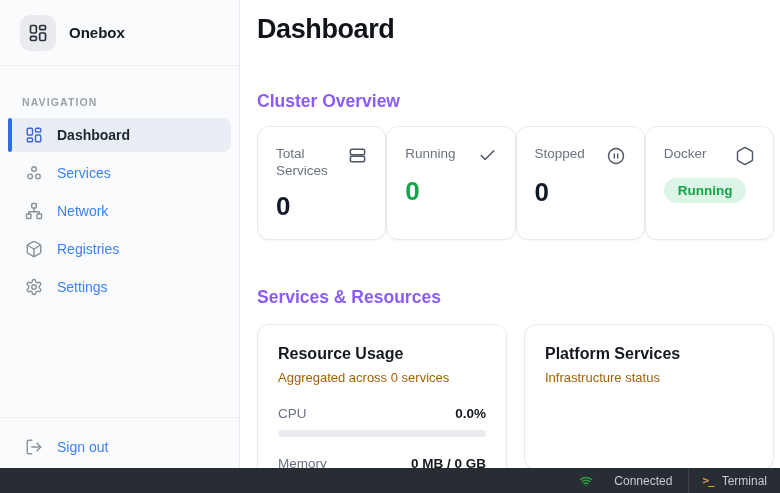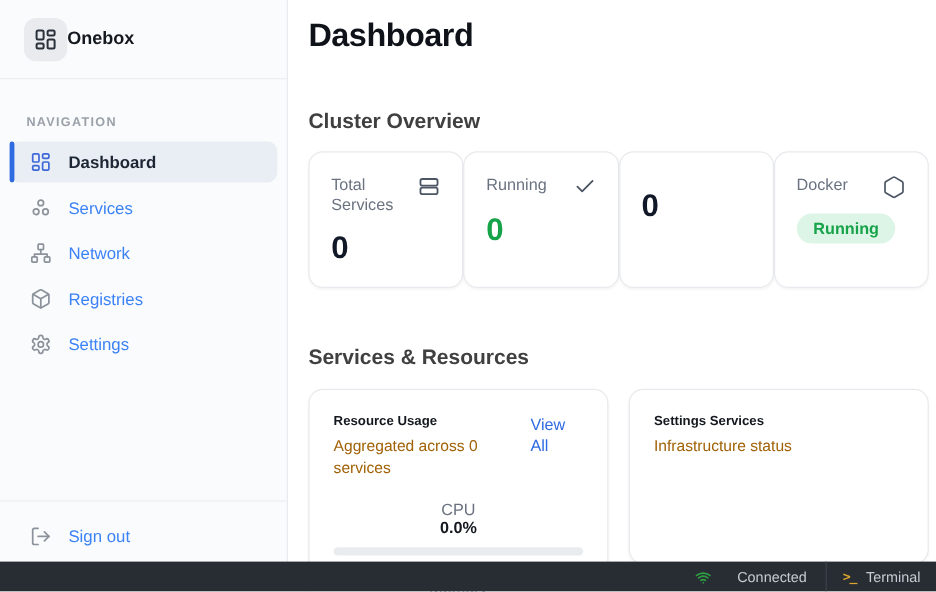--- a/index.html
+++ b/index.html
@@ -9,21 +9,21 @@
     background:#ffffff; color:#14181f; position:relative;
   }
   .app { display:flex; height:468px; }
 
   
   .sidebar {
     width:240px; min-width:240px; background:#fafbfc;
     border-right:1px solid #e8eaed; display:flex; flex-direction:column;
   }
   .sidebar-header {
-    display:flex; align-items:center; gap:0;
+    display:flex; align-items:center; gap:13px;
     padding:15px 20px; height:66px; border-bottom:1px solid #eceef0;
   }
   .logo-box {
     width:36px; height:36px; border-radius:10px; background:#e9ebee;
     display:flex; align-items:center; justify-content:center; color:#2b313b;
   }
   .brand-name { font-size:15px; font-weight:700; color:#14181f; }
 
   .nav-label {
     margin:30px 22px 10px 22px; font-size:10.5px; font-weight:700;
@@ -45,21 +45,21 @@
   .sidebar-footer {
     margin-top:auto; border-top:1px solid #eceef0; padding:12px 8px 0 8px;
   }
 
   
   .main { flex:1; padding:14px 6px 0 17px; background:#ffffff; }
   .page-title {
     font-size:27px; font-weight:800; color:#0f1319; letter-spacing:-0.4px;
     line-height:1.15;
   }
-  .section-title { font-size:17.5px; font-weight:700; color:#404040; }
+  .section-title { font-size:17.5px; font-weight:700; color:#8b5cf6; }
   .section-title.first { margin-top:46px; margin-bottom:14px; }
   .section-title.second { margin-top:47px; margin-bottom:16px; }
 
   .stats-grid { display:grid; grid-template-columns:repeat(4,1fr); }
   .stat-card {
     background:#fff; border:1px solid #e8eaed; border-radius:12px;
     height:114px; padding:18px; box-shadow:0 1px 2px rgba(16,24,40,.04);
   }
   .stat-top { display:flex; justify-content:space-between; align-items:flex-start; }
   .stat-label { font-size:13.5px; color:#6a7280; line-height:1.28; }
@@ -73,30 +73,30 @@
 
   .resources-grid {
     display:grid; grid-template-columns:1fr 1fr; gap:17px; align-items:start;
   }
   .panel-card {
     background:#fff; border:1px solid #e8eaed; border-radius:12px;
     padding:20px; box-shadow:0 1px 2px rgba(16,24,40,.04);
   }
   .panel-card.platform { height:146px; }
   .panel-head { display:flex; justify-content:space-between; align-items:flex-start; }
-  .panel-title { font-size:11px; font-weight:700; color:#14181f; }
+  .panel-title { font-size:16px; font-weight:700; color:#14181f; }
   .view-all {
     color:#2f6be0; font-size:13.5px; max-width:44px; line-height:1.3;
     cursor:pointer; text-decoration:none;
   }
   .panel-subtitle {
     font-size:13px; color:#a16207; margin-top:6px; max-width:175px; line-height:1.35;
   }
   .metric-row {
-    display:flex; justify-content:space-between; align-items:center; margin-top:19px;flex-direction:column;
+    display:flex; justify-content:space-between; align-items:center; margin-top:19px;
   }
   .metric-label { font-size:13.5px; color:#6a7280; }
   .metric-value { font-size:13.5px; font-weight:700; color:#14181f; }
   .metric-track {
     margin-top:9px; height:7px; border-radius:4px; background:#e9ebee; overflow:hidden;
   }
   .metric-fill { height:100%; background:#2f6be0; border-radius:4px; width:0; }
 
   
   .statusbar {
@@ -232,20 +232,30 @@
           <span class="stat-icon">
             <svg width="19" height="19" viewBox="0 0 24 24" fill="none" stroke="currentColor" stroke-width="1.9" stroke-linecap="round" stroke-linejoin="round">
               <polyline points="20 6 9 17 4 12"></polyline>
             </svg>
           </span>
         </div>
         <div class="stat-value green">0</div>
       </div>
 
       <div class="stat-card">
+        <div class="stat-top">
+          <span class="stat-label">Stopped</span>
+          <span class="stat-icon">
+            <svg width="20" height="20" viewBox="0 0 24 24" fill="none" stroke="currentColor" stroke-width="1.7" stroke-linecap="round" stroke-linejoin="round">
+              <circle cx="12" cy="12" r="9"></circle>
+                <line x1="10" y1="9.5" x2="10" y2="14.5"></line>
+                <line x1="14" y1="9.5" x2="14" y2="14.5"></line>
+            </svg>
+          </span>
+        </div>
         <div class="stat-value">0</div>
       </div>
 
       <div class="stat-card">
         <div class="stat-top">
           <span class="stat-label">Docker</span>
           <span class="stat-icon">
             <svg width="20" height="20" viewBox="0 0 24 24" fill="none" stroke="currentColor" stroke-width="1.7" stroke-linecap="round" stroke-linejoin="round">
               <path d="M21 16.05V7.95a2 2 0 0 0-1-1.73l-7-4.05a2 2 0 0 0-2 0L4 6.22a2 2 0 0 0-1 1.73v8.1a2 2 0 0 0 1 1.73l7 4.05a2 2 0 0 0 2 0l7-4.05a2 2 0 0 0 1-1.73z"></path>
             </svg>
@@ -257,40 +267,39 @@
 
     <h2 class="section-title second">Services &amp; Resources</h2>
 
     <div class="resources-grid">
       <div class="panel-card">
         <div class="panel-head">
           <div>
             <div class="panel-title">Resource Usage</div>
             <div class="panel-subtitle">Aggregated across 0 services</div>
           </div>
-          <a class="view-all">View All</a>
         </div>
 
         <div class="metric-row">
           <span class="metric-label">CPU</span>
           <span class="metric-value">0.0%</span>
         </div>
         <div class="metric-track">
           <div class="metric-fill" style="width: 0%;"></div>
         </div>
 
         <div class="metric-row">
           <span class="metric-label">Memory</span>
           <span class="metric-value">0 MB / 0 GB</span>
         </div>
 
       </div>
 
       <div class="panel-card platform">
-        <div class="panel-title">Settings Services</div>
+        <div class="panel-title">Platform Services</div>
         <div class="panel-subtitle">Infrastructure status</div>
       </div>
     </div>
   </main>
 </div>
 
 <div class="statusbar">
   <div class="status-conn">
     <span class="wifi-icon">
       <svg width="14" height="14" viewBox="0 0 24 24" fill="none" stroke="currentColor" stroke-width="2.4" stroke-linecap="round" stroke-linejoin="round">

